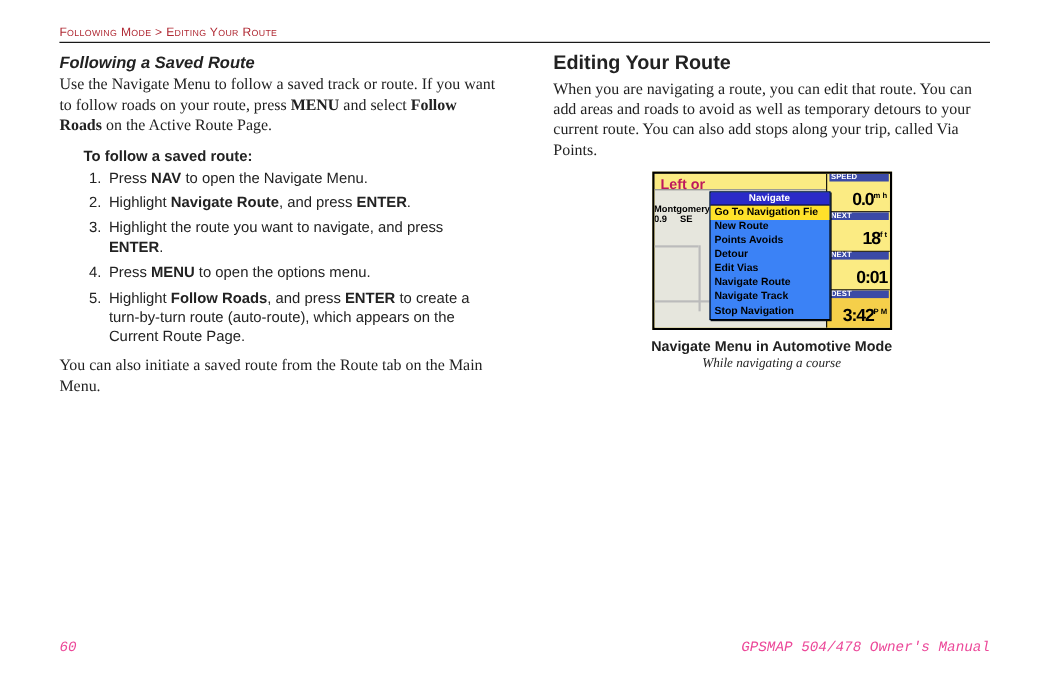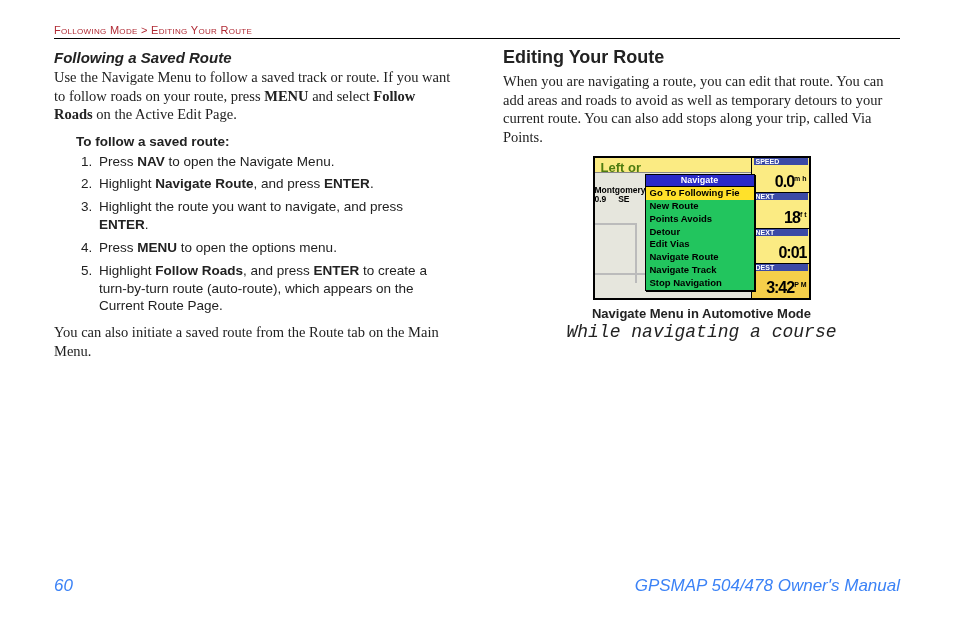--- a/index.html
+++ b/index.html
@@ -80,21 +80,21 @@
     position: relative;
     overflow: hidden;
     text-align: left;
     font-family: Arial, sans-serif;
   }
   .screenshot .top-label {
     position: absolute;
     top: 2px;
     left: 6px;
     font-weight: bold;
-    color: #4d7c0f;
+    color: #be185d;
     font-size: 13px;
   }
   .screenshot .bottom-label {
     position: absolute;
     top: 28px;
     left: 0px;
     font-size: 8.5px;
     font-weight: bold;
     color: #000;
     line-height: 1;
@@ -157,21 +157,21 @@
     font-size: 7px;
     font-weight: bold;
     vertical-align: super;
     letter-spacing: 0;
   }
   .screenshot .menu {
     position: absolute;
     left: 50px;
     top: 16px;
     width: 110px;
-    background: #22c55e;
+    background: #3b82f6;
     border: 1px solid #000;
     box-shadow: 1px 1px 0 #000;
   }
   .screenshot .menu .title {
     background: #2a2ac8;
     color: #fff;
     font-size: 9px;
     font-weight: bold;
     text-align: center;
     padding: 0 0 1px 0;
@@ -189,54 +189,54 @@
   .screenshot .menu .item.selected {
     background: #ffe12a;
   }
   .caption1 {
     font-weight: bold;
     font-size: 13px;
     margin-top: 2px;
   }
   .caption2 {
     font-style: italic;
-    font-family: Liberation Mono, monospace;
-    font-size: 18px;
+    font-family: Liberation Serif, serif;
+    font-size: 12px;
     margin-top: 1px;
   }
   .footer {
     position: absolute;
     bottom: 22px;
     left: 54px;
     right: 54px;
     display: flex;
     justify-content: space-between;
-    font-family: Liberation Sans, sans-serif;
+    font-family: Liberation Mono, monospace;
     font-style: italic;
-    font-size: 17px;
-    color: #3b82f6;
+    font-size: 13px;
+    color: #ec4899;
   }
 </style>
 </head>
 <body>
 
 <div class="page">
   <div class="breadcrumb">
     <span>Following Mode</span>
     <span>&gt;</span>
     <span>Editing Your Route</span>
   </div>
   <div class="rule"></div>
 
   <div class="columns">
 
     <div class="col">
       <div class="subheading">Following a Saved Route</div>
       <p class="body">
-        <span>Use the Navigate Menu to follow a saved track or route. If you want to follow roads on your route, press </span><b>MENU</b><span> and select </span><b>Follow Roads</b><span> on the Active Edit Page.</span>
+        <span>Use the Navigate Menu to follow a saved track or route. If you want to follow roads on your route, press </span><b>MENU</b><span> and select </span><b>Follow Roads</b><span> on the Active Route Page.</span>
       </p>
 
       <div class="task">To follow a saved route:</div>
       <ol class="steps">
         <li><span>Press </span><b>NAV</b><span> to open the Navigate Menu.</span></li>
         <li><span>Highlight </span><b>Navigate Route</b><span>, and press </span><b>ENTER</b><span>.</span></li>
         <li><span>Highlight the route you want to navigate, and press </span><b>ENTER</b><span>.</span></li>
         <li><span>Press </span><b>MENU</b><span> to open the options menu.</span></li>
         <li><span>Highlight </span><b>Follow Roads</b><span>, and press </span><b>ENTER</b><span> to create a turn-by-turn route (auto-route), which appears on the Current Route Page.</span></li>
       </ol>
@@ -276,21 +276,21 @@
               <div class="val"><span>0:01</span></div>
             </div>
             <div class="stat">
               <div class="lbl">DEST</div>
               <div class="val"><span>3:42</span><span class="unit">P M</span></div>
             </div>
           </div>
 
           <div class="menu">
             <div class="title">Navigate</div>
-            <div class="item selected">Go To Following Fie</div>
+            <div class="item selected">Go To Navigation Fie</div>
             <div class="item">New Route</div>
             <div class="item">Points Avoids</div>
             <div class="item">Detour</div>
             <div class="item">Edit Vias</div>
             <div class="item">Navigate Route</div>
             <div class="item">Navigate Track</div>
             <div class="item">Stop Navigation</div>
           </div>
         </div>
         <div class="caption1">Navigate Menu in Automotive Mode</div>

